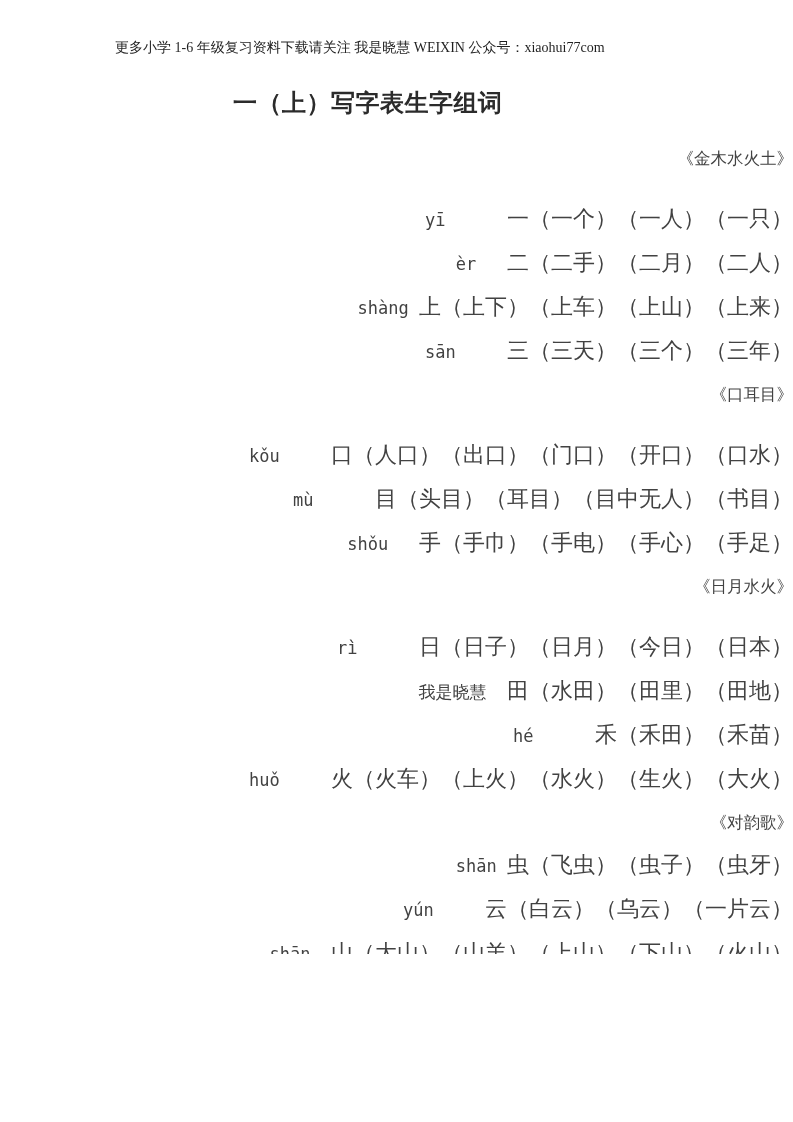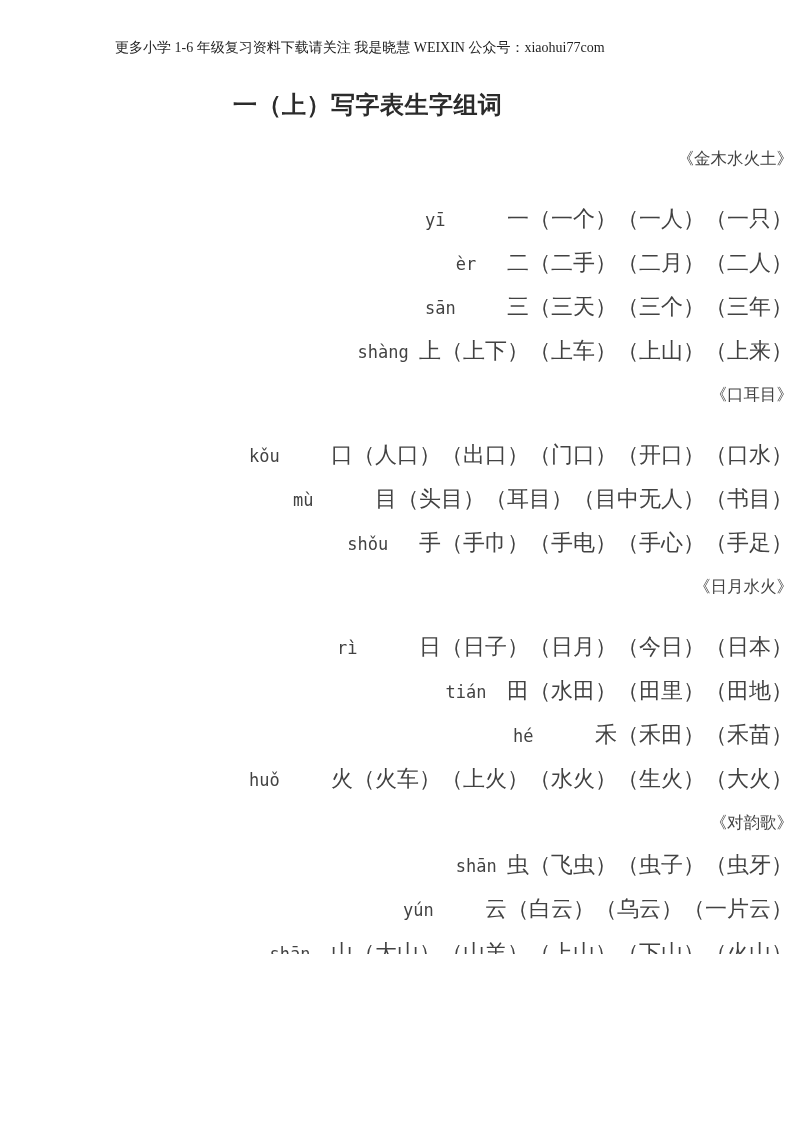--- a/index.html
+++ b/index.html
@@ -15,21 +15,21 @@
   }
   .header-note {
     margin: 0 0 0 115px;
     font-size: 14px;
     line-height: 20px;
     color: var(--header-color, #1f1f1f);
     white-space: pre-wrap;
   }
   .doc-title {
     margin: 30px 0 0 233px;
-    font-family: Liberation Serif, serif;
+    font-family: Liberation Mono, monospace;
     font-weight: bold;
     font-size: 24px;
     line-height: 34px;
     letter-spacing: 0.5px;
     color: var(--title-color, #2b2b2b);
     white-space: pre;
   }
   .content {
     margin: 28px 0 0 167px;
     text-align: right;
@@ -65,33 +65,33 @@
 <div class="page">
   <div class="header-note">更多小学 1-6 年级复习资料下载请关注 我是晓慧 WEIXIN 公众号：xiaohui77com</div>
 
   <div class="doc-title">一（上）写字表生字组词</div>
 
   <div class="content" id="content">
       <section class="sec">
         <div class="sec-heading">　《金木水火土》</div>
         <div class="row"><span class="pinyin">yī      </span><span class="words">一（一个）（一人）（一只）</span></div>
         <div class="row"><span class="pinyin">èr   </span><span class="words">二（二手）（二月）（二人）</span></div>
+        <div class="row"><span class="pinyin">shàng </span><span class="words">上（上下）（上车）（上山）（上来）</span></div>
         <div class="row"><span class="pinyin">sān     </span><span class="words">三（三天）（三个）（三年）</span></div>
-        <div class="row"><span class="pinyin">shàng </span><span class="words">上（上下）（上车）（上山）（上来）</span></div>
       </section>
       <section class="sec">
         <div class="sec-heading">《口耳目》</div>
         <div class="row"><span class="pinyin">kǒu     </span><span class="words">口（人口）（出口）（门口）（开口）（口水）</span></div>
         <div class="row"><span class="pinyin">mù      </span><span class="words">目（头目）（耳目）（目中无人）（书目）</span></div>
         <div class="row"><span class="pinyin">shǒu   </span><span class="words">手（手巾）（手电）（手心）（手足）</span></div>
       </section>
       <section class="sec">
         <div class="sec-heading">　《日月水火》</div>
         <div class="row"><span class="pinyin">rì      </span><span class="words">日（日子）（日月）（今日）（日本）</span></div>
-        <div class="row"><span class="pinyin">tián  </span><span class="words">田（水田）（田里）（田地）</span></div>
+        <div class="row"><span class="pinyin">我是晓慧  </span><span class="words">田（水田）（田里）（田地）</span></div>
         <div class="row"><span class="pinyin">hé      </span><span class="words">禾（禾田）（禾苗）</span></div>
         <div class="row"><span class="pinyin">huǒ     </span><span class="words">火（火车）（上火）（水火）（生火）（大火）</span></div>
       </section>
       <section class="sec">
         <div class="sec-heading">《对韵歌》</div>
         <div class="row"><span class="pinyin">shān </span><span class="words">虫（飞虫）（虫子）（虫牙）</span></div>
         <div class="row"><span class="pinyin">yún     </span><span class="words">云（白云）（乌云）（一片云）</span></div>
         <div class="row"><span class="pinyin">shān  </span><span class="words">山（大山）（山羊）（上山）（下山）（火山）</span></div>
       </section>
     </div>

